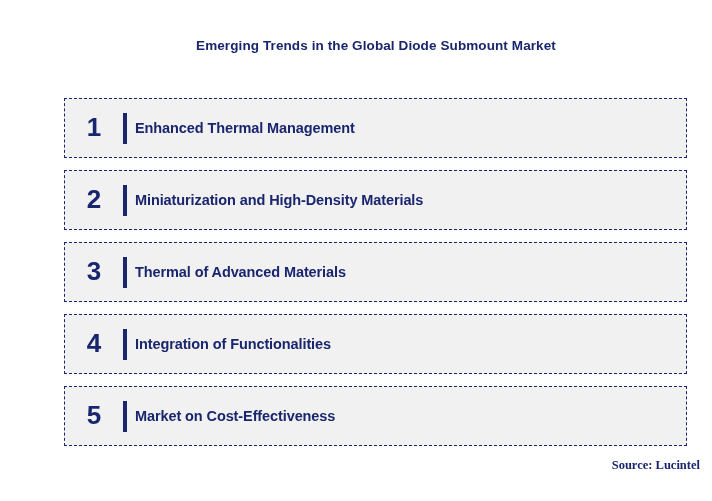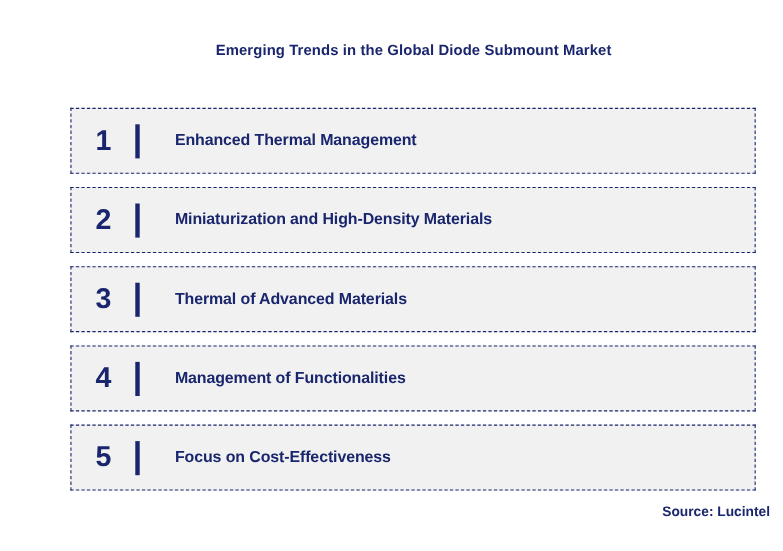--- a/index.html
+++ b/index.html
@@ -70,37 +70,38 @@
 
   .trend-divider {
     flex: 0 0 4px;
     width: 4px;
     height: 31px;
     background: #19266d;
   }
 
   .trend-label {
     flex: 1 1 auto;
-    padding-left: 32px;
+    padding-left: 8px;
     font-size: 14.5px;
     font-weight: bold;
     color: #19266d;
     letter-spacing: -0.1px;
     white-space: nowrap;
   }
 
   
   .source {
     position: absolute;
     right: 12px;
     top: 458px;
     font-size: 12.5px;
     font-weight: bold;
     color: #19266d;
     white-space: nowrap;
+    font-family: Liberation Serif, serif;
   }
 </style>
 </head>
 <body>
 
 <div id="infographic">
 
   <div class="title">Emerging Trends in the Global Diode Submount Market</div>
 
   <div class="trend-list">
@@ -119,26 +120,26 @@
 
     <div class="trend-row">
       <div class="trend-number">3</div>
       <div class="trend-divider"></div>
       <div class="trend-label">Thermal of Advanced Materials</div>
     </div>
 
     <div class="trend-row">
       <div class="trend-number">4</div>
       <div class="trend-divider"></div>
-      <div class="trend-label">Management of Functionalities</div>
+      <div class="trend-label">Integration of Functionalities</div>
     </div>
 
     <div class="trend-row">
       <div class="trend-number">5</div>
       <div class="trend-divider"></div>
-      <div class="trend-label">Focus on Cost-Effectiveness</div>
+      <div class="trend-label">Market on Cost-Effectiveness</div>
     </div>
 
   </div>
 
   <div class="source">Source: Lucintel</div>
 
 </div>
 
 </body></html>

